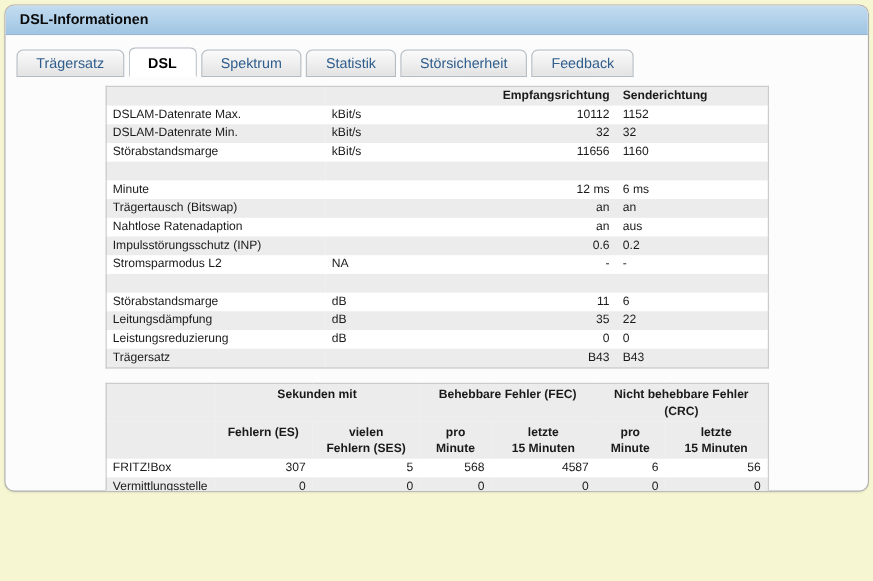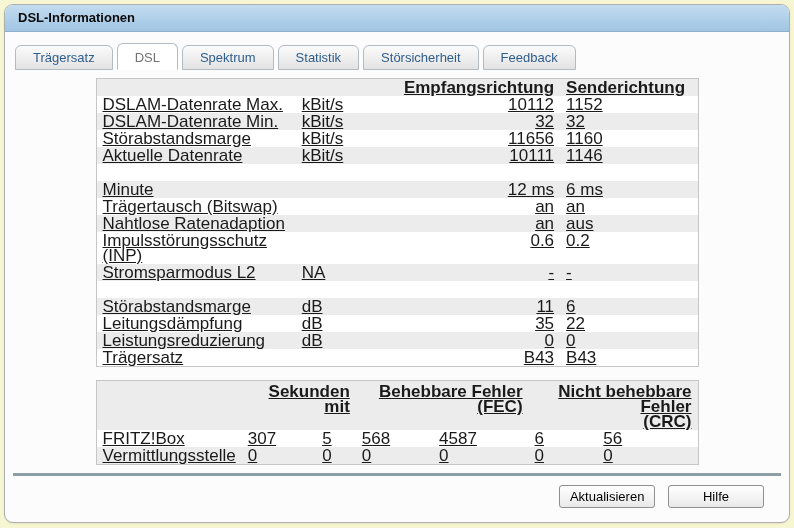--- a/index.html
+++ b/index.html
@@ -3,21 +3,21 @@
 <meta charset="utf-8">
 <style>
   * { margin:0; padding:0; box-sizing:border-box; }
   html,body { width:794px; height:528px; overflow:hidden; }
   body {
     background:#f6f6d2;
     font-family:"Liberation Sans","DejaVu Sans",sans-serif;
     font-size:13px; color:#111;
   }
   .window {
-    position:absolute; left:4px; top:4px; width:786px; height:519px;
+    position:absolute; left:4px; top:4px; width:786px; height:443px;
     background:#fcfcfc;
     border:1px solid #aeaeae;
     border-radius:9px;
     overflow:hidden;
     box-shadow:0 1px 2px rgba(0,0,0,0.08);
   }
   .titlebar {
     height:27px; line-height:26px;
     background:linear-gradient(#c3dcf0,#a0c5e3);
     border-bottom:1px solid #8fafcb;
@@ -35,56 +35,55 @@
     border:1px solid #b2bac2;
     border-radius:6px 6px 0 0;
     background:linear-gradient(#fbfbfb,#e3e3e3);
     color:#2f5d8c;
     font-size:13px;
     cursor:pointer;
     white-space:nowrap;
   }
   .tab.active {
     background:#ffffff;
-    color:#737373;
-    font-weight:normal;
+    color:#000000;
+    font-weight:bold;
     border-bottom-color:#ffffff;
     padding-top:6px;
   }
   .content { padding-top:8px; }
   table {
     border-collapse:collapse;
     margin:0 auto;
     width:603px;
-    font-size:17px;
+    font-size:11px;
     color:#1a1a1a;
     border:1px solid #c6c6c6;
     background:#ffffff;
-    text-decoration:underline;
   }
   th, td {
     padding:1px 6px;
     font-weight:normal;
     vertical-align:top;
     line-height:15px;
   }
   thead th { background:#ececec; font-weight:bold; }
   tbody tr { height:17px; }
   tbody tr:nth-of-type(even) { background:#ececec; }
   
   .t1 .c-label { width:200px; text-align:left; }
   .t1 .c-unit  { width:95px;  text-align:left; }
   .t1 .c-recv  { width:170px; text-align:right; }
   .t1 .c-send  { width:138px; text-align:left; }
   
   .t2 { margin-top:13px; }
   .t2 thead tr { height:34px; }
-  .t2 thead th { text-align:right; white-space:pre-line; padding-top:3px; }
+  .t2 thead th { text-align:center; white-space:pre-line; padding-top:3px; }
   .t2 th.c-lbl, .t2 td.c-lbl { width:95px; text-align:left;margin-left:48px; }
-  .t2 td { text-align:left; }
+  .t2 td { text-align:right; }
   .divider {
     height:3px; background:#8c9fa2;
     margin:8px 8px 0 8px;
   }
   .buttonrow {
     text-align:right;
     padding:9px 25px 0 0;
   }
   .btn {
     display:inline-block;
@@ -143,26 +142,20 @@
             <td class="c-send">32</td>
           </tr>
 
           <tr>
             <td class="c-label">Störabstandsmarge</td>
             <td class="c-unit">kBit/s</td>
             <td class="c-recv">11656</td>
             <td class="c-send">1160</td>
           </tr>
 
-          <tr>
-            <td class="c-label">Aktuelle Datenrate</td>
-            <td class="c-unit">kBit/s</td>
-            <td class="c-recv">10111</td>
-            <td class="c-send">1146</td>
-          </tr>
 
           <tr>
             <td class="c-label"></td>
             <td class="c-unit"></td>
             <td class="c-recv"></td>
             <td class="c-send"></td>
           </tr>
 
           <tr>
             <td class="c-label">Minute</td>
@@ -238,20 +231,34 @@
 
     <table class="t2">
       <thead>
         <tr>
           <th class="c-lbl"></th>
           <th colspan="2">Sekunden mit</th>
           <th colspan="2">Behebbare Fehler (FEC)</th>
           <th colspan="2">Nicht behebbare Fehler
 (CRC)</th>
         </tr>
+        <tr>
+          <th class="c-lbl"></th>
+          <th>Fehlern (ES)</th>
+          <th>vielen
+Fehlern (SES)</th>
+          <th>pro
+Minute</th>
+          <th>letzte
+15 Minuten</th>
+          <th>pro
+Minute</th>
+          <th>letzte
+15 Minuten</th>
+        </tr>
       </thead>
       <tbody>
 
           <tr>
             <td class="c-lbl">FRITZ!Box</td>
             <td>307</td>
             <td>5</td>
             <td>568</td>
             <td>4587</td>
             <td>6</td>

